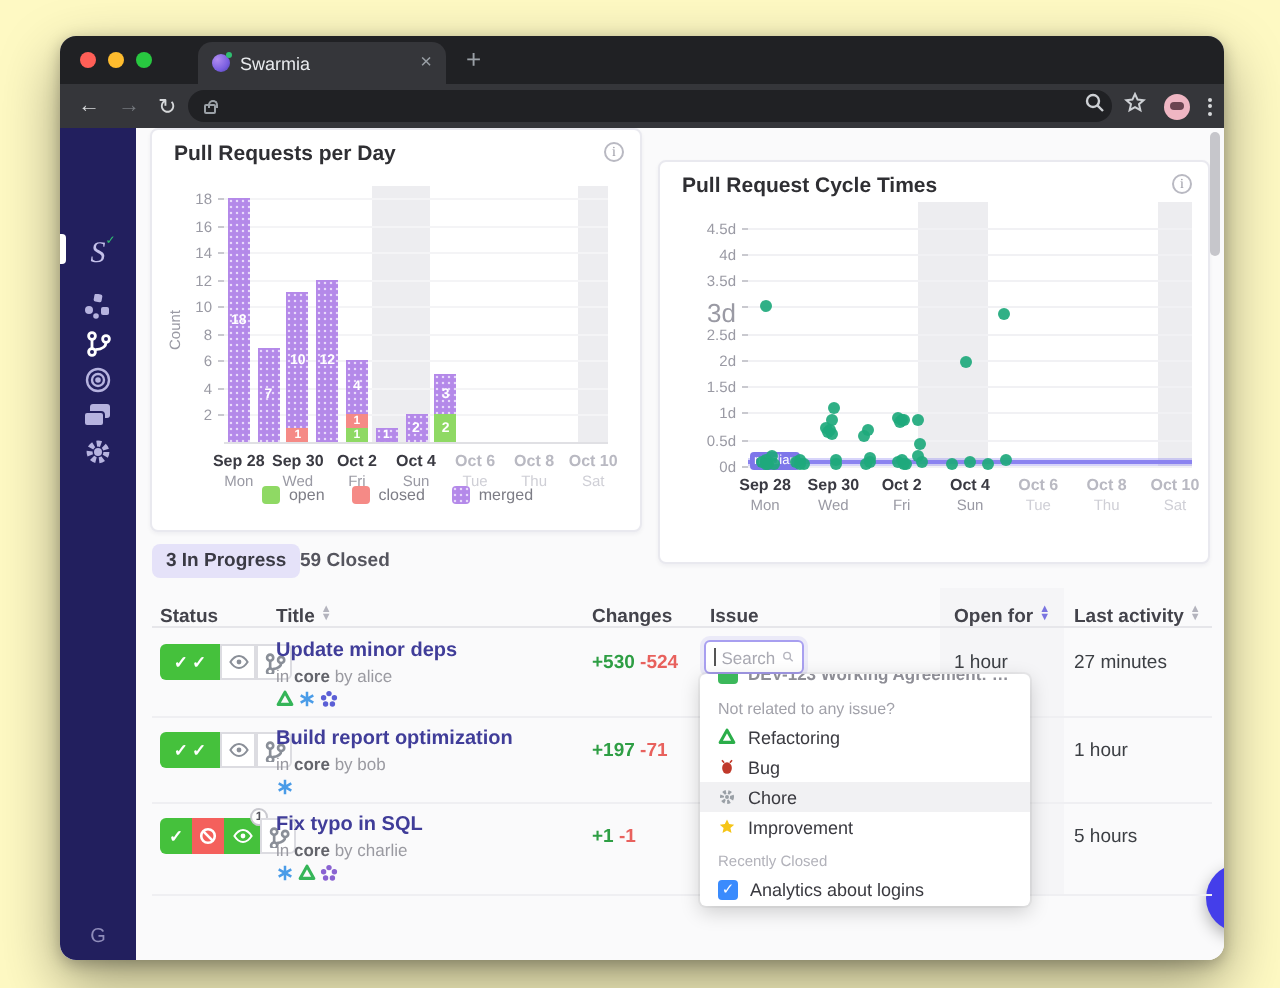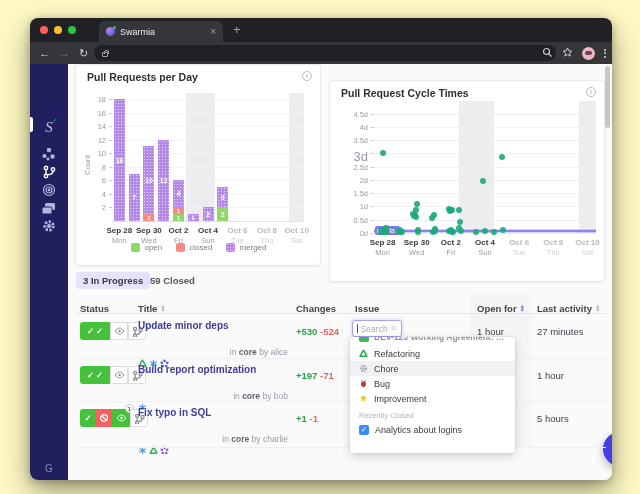--- a/index.html
+++ b/index.html
@@ -48,21 +48,21 @@
   .tabpill{position:absolute;font-size:9.5px;font-weight:700;color:#3a3a44;}
   .pill-active{background:#e5e2f9;border-radius:4px;padding:3px 7px;}
   .pill-plain{color:#55555e;font-weight:700;padding:3px 2px;}
   .thead span.lbl{font-size:9.5px;font-weight:700;color:#43434b;}
   .sort{display:inline-block;margin-left:3px;font-size:5.5px;line-height:4px;color:#b3b3bd;vertical-align:middle;}
   .sort.on{color:#7a74e0;}
   .hdr-border{position:absolute;left:8px;width:530px;height:1px;background:#e6e6ea;}
   .row-border{position:absolute;left:8px;width:530px;height:1px;background:#efeff2;}
   .cell{position:absolute;font-size:9.5px;color:#3c3f44;}
   .title-link{font-size:10px;font-weight:700;color:#403d99;}
-  .meta{font-size:8.5px;color:#9a9aa1;margin-top:16px;text-align:right;}
+  .meta{font-size:8.5px;color:#9a9aa1;margin-top:2px;}
   .meta b{color:#63646b;}
   .avrow{margin-top:2px;display:flex;gap:2px;align-items:center;height:9px;}
   .adds{font-weight:700;}
   .status{display:flex;align-items:stretch;height:18px;}
   .seg{display:flex;align-items:center;justify-content:center;position:relative;}
   .seg.green{background:#45c13c;color:#fff;}
   .seg.red{background:#f4605c;color:#fff;}
   .seg.plain{background:#fff;border:1px solid #dcdce1;color:#8a8f98;}
   .seg.first{border-radius:3px 0 0 3px;}
   .seg.last{border-radius:0 3px 3px 0;}
@@ -556,42 +556,43 @@
               <div class="cell" style="left: 469px; top: 12px; position: absolute;">5 hours</div>
             </div>
             <div class="row-border" style="top: 383px; z-index: 1; position: absolute;"></div>
           </div>
 
         <div class="dropdown" id="issue-dropdown" style="left:282px;top:273px;width:165px;height:116px;z-index:30">
             <div class="dd-top">
               <span class="dd-tag" style="background:#3cb85b"></span>
               <span class="t">DEV-123  Working Agreement: PR Time to Fi</span>
             </div>
+            <div class="dd-prompt">Not related to any issue?</div>
             <div class="dd-opt">
               <svg width="9" height="9" viewBox="0 0 10 10">
                 <polygon points="5,1.2 8.8,8 1.2,8" fill="none" stroke="#2bae4a" stroke-width="1.7" stroke-linejoin="round"></polygon>
               </svg>
               <span>Refactoring</span>
+            </div>
+            <div class="dd-opt">
+              <svg width="9" height="9" viewBox="0 0 10 10">
+                <ellipse cx="5" cy="5.6" rx="2.7" ry="3.2" fill="#c0392b"></ellipse>
+                <path d="M3.4 2.6L2.2 1.2M6.6 2.6L7.8 1.2M5 3v5" stroke="#c0392b" stroke-width="0.9" fill="none"></path>
+              </svg>
+              <span>Bug</span>
             </div>
             <div class="dd-opt hl">
               <svg width="9" height="9" viewBox="0 0 10 10">
                 <circle cx="5" cy="5" r="2.8" fill="none" stroke="#9aa0a6" stroke-width="2.2" stroke-dasharray="1.5 1.2"></circle>
                 <circle cx="5" cy="5" r="1.1" fill="#9aa0a6"></circle>
               </svg>
               <span>Chore</span>
             </div>
             <div class="dd-opt">
               <svg width="9" height="9" viewBox="0 0 10 10">
-                <ellipse cx="5" cy="5.6" rx="2.7" ry="3.2" fill="#c0392b"></ellipse>
-                <path d="M3.4 2.6L2.2 1.2M6.6 2.6L7.8 1.2M5 3v5" stroke="#c0392b" stroke-width="0.9" fill="none"></path>
-              </svg>
-              <span>Bug</span>
-            </div>
-            <div class="dd-opt">
-              <svg width="9" height="9" viewBox="0 0 10 10">
                 <path d="M5 .8l1.2 2.6 2.8.3-2.1 1.9.6 2.8L5 6.9 2.5 8.4l.6-2.8L1 3.7l2.8-.3z" fill="#f5c518"></path>
               </svg>
               <span>Improvement</span>
             </div>
             <div class="dd-sec">Recently Closed</div>
             <div class="dd-closed">
               <span class="cbx">✓</span>
               <span>Analytics about logins</span>
             </div>
           </div>

